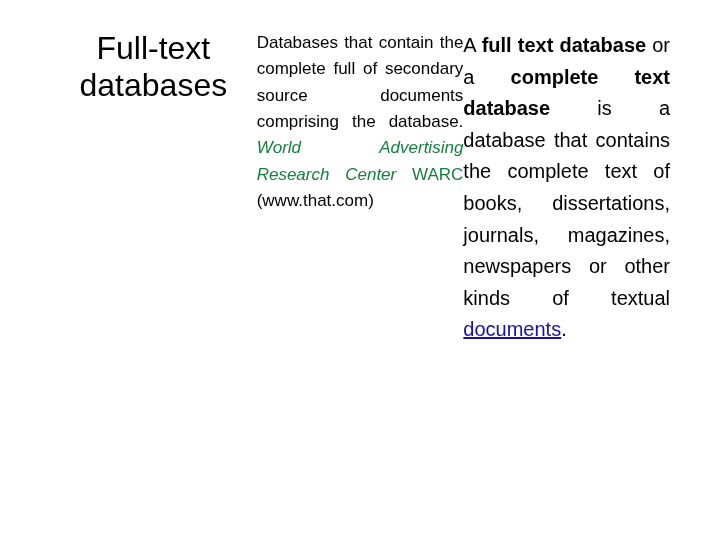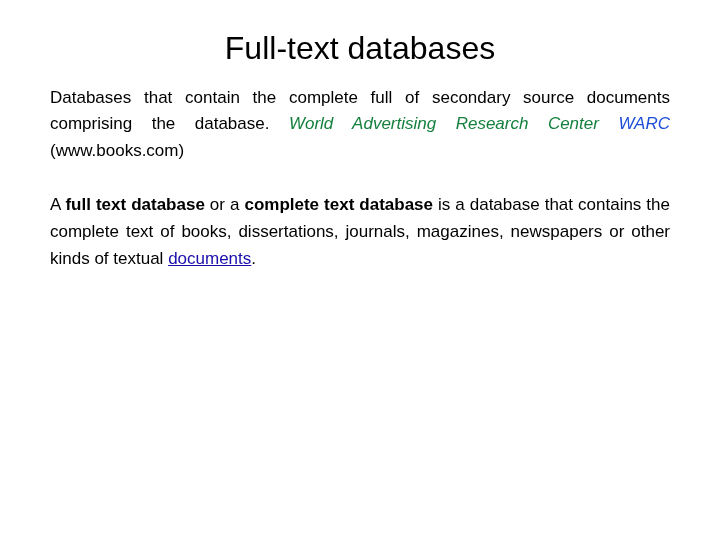--- a/index.html
+++ b/index.html
@@ -15,21 +15,21 @@
       font-family: 'Arial', sans-serif;
       overflow: hidden;
     }
 
     .page-container {
       width: 720px;
       height: 540px;
       background: #ffffff;
       padding: 30px 50px 30px 50px;
       display: flex;
-      flex-direction: column;
+      flex-direction: row;
       align-items: flex-start;
     }
 
     .title {
       width: 100%;
       text-align: center;
       font-size: 32px;
       font-weight: normal;
       color: #000000;
       margin-bottom: 18px;
@@ -46,27 +46,26 @@
       font-family: 'Arial', sans-serif;
     }
 
     .italic-link {
       font-style: italic;
       color: #15803d;
       text-decoration: none;
     }
 
     .colored-link {
-      color: #1d4ed8;
-      font-style: italic;
+      color: #15803d;
       text-decoration: none;
     }
 
     .second-paragraph {
-      font-size: 17px;
+      font-size: 20px;
       line-height: 1.58;
       color: #000000;
       text-align: justify;
       width: 100%;
       font-family: 'Arial', sans-serif;
     }
 
     .bold-text {
       font-weight: bold;
     }
@@ -77,20 +76,20 @@
     }
   </style>
 </head>
 <body>
 
 <div class="page-container">
 
   <h1 class="title">Full-text databases</h1>
 
   <p class="first-paragraph">
-    <span>Databases  that  contain  the  complete  full  of secondary  source  documents  comprising  the database. </span><span class="italic-link">World  Advertising  Research  Center</span><span class="colored-link"> WARC</span><span> (www.books.com)</span>
+    <span>Databases  that  contain  the  complete  full  of secondary  source  documents  comprising  the database. </span><span class="italic-link">World  Advertising  Research  Center</span><span class="colored-link"> WARC</span><span> (www.that.com)</span>
   </p>
 
   <p class="second-paragraph">
     <span>A </span><span class="bold-text">full  text  database</span><span> or  a </span><span class="bold-text">complete  text database</span><span> is  a  database  that  contains  the complete  text  of  books,  dissertations, journals,  magazines,  newspapers  or  other kinds of textual </span><a class="underline-link" href="#">documents</a><span>.</span>
   </p>
 
 </div>
 
 </body></html>

